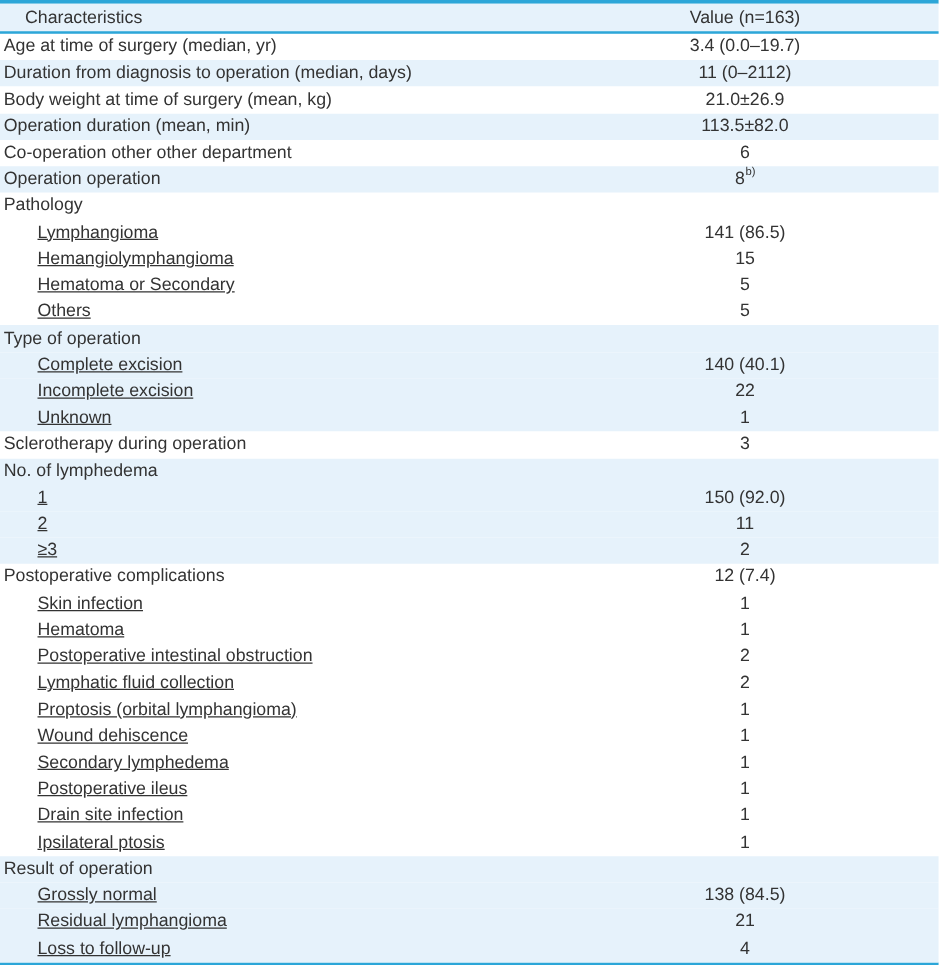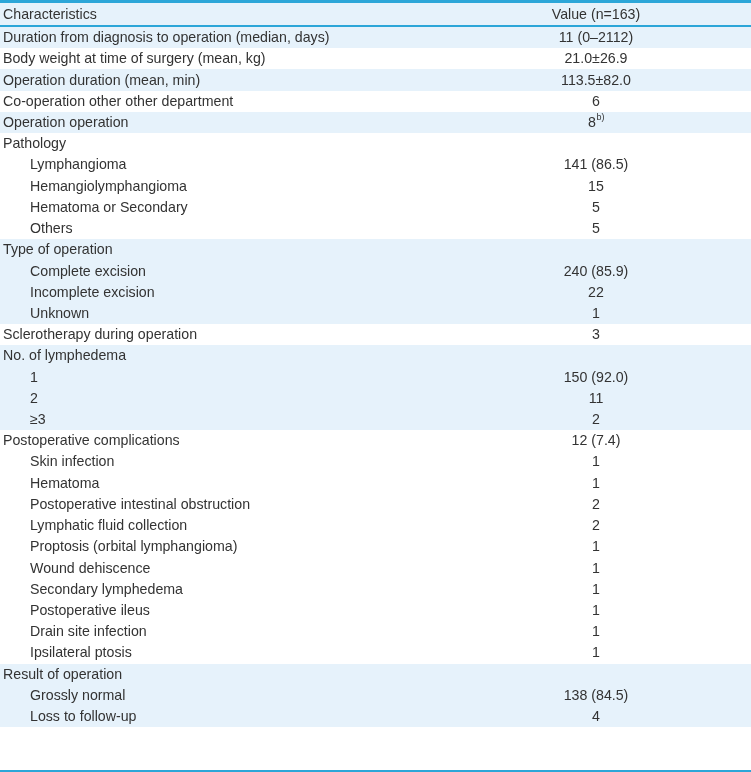--- a/index.html
+++ b/index.html
@@ -33,33 +33,35 @@
     align-items: center;
     flex: 0 0 auto;
     height: 21.23px;
     font-size: 14.2px;
     line-height: 21px;
   }
   .row.header-row {
     height: 22px;
     background: var(--stripe);
     border-bottom: 2px solid var(--accent);
+    padding-left: 17px;
   }
   .row.shaded {
     background: var(--stripe);
     justify-content: space-between;
   }
   .cell-label {
     flex: 1 1 auto;
     padding-left: 3px;
     white-space: nowrap;
     overflow: hidden;
   }
   .row.indented .cell-label {
     padding-left: 30px;
+    text-decoration: underline;
   }
   .cell-value {
     flex: 0 0 310px;
     width: 310px;
     text-align: center;
     white-space: nowrap;
   }
   .cell-value sup {
     font-size: 9px;
     line-height: 0;
@@ -70,20 +72,24 @@
 </style>
 </head>
 <body>
 
 <div class="char-table">
   <div class="row header-row">
     <div class="cell-label">Characteristics</div>
     <div class="cell-value">Value (n=163)</div>
   </div>
   <div id="table-body">
+  <div class="row">
+    <div class="cell-label">Age at time of surgery (median, yr)</div>
+    <div class="cell-value"><span>3.4 (0.0–19.7)</span></div>
+  </div>
 
   <div class="row shaded">
     <div class="cell-label">Duration from diagnosis to operation (median, days)</div>
     <div class="cell-value"><span>11 (0–2112)</span></div>
   </div>
 
   <div class="row">
     <div class="cell-label">Body weight at time of surgery (mean, kg)</div>
     <div class="cell-value"><span>21.0±26.9</span></div>
   </div>
@@ -128,21 +134,21 @@
     <div class="cell-value"><span>5</span></div>
   </div>
 
   <div class="row shaded">
     <div class="cell-label">Type of operation</div>
     <div class="cell-value"><span></span></div>
   </div>
 
   <div class="row shaded indented">
     <div class="cell-label">Complete excision</div>
-    <div class="cell-value"><span>240 (85.9)</span></div>
+    <div class="cell-value"><span>140 (40.1)</span></div>
   </div>
 
   <div class="row shaded indented">
     <div class="cell-label">Incomplete excision</div>
     <div class="cell-value"><span>22</span></div>
   </div>
 
   <div class="row shaded indented">
     <div class="cell-label">Unknown</div>
     <div class="cell-value"><span>1</span></div>
@@ -231,19 +237,23 @@
   <div class="row shaded">
     <div class="cell-label">Result of operation</div>
     <div class="cell-value"><span></span></div>
   </div>
 
   <div class="row shaded indented">
     <div class="cell-label">Grossly normal</div>
     <div class="cell-value"><span>138 (84.5)</span></div>
   </div>
 
+  <div class="row shaded indented">
+    <div class="cell-label">Residual lymphangioma</div>
+    <div class="cell-value"><span>21</span></div>
+  </div>
 
   <div class="row shaded indented">
     <div class="cell-label">Loss to follow-up</div>
     <div class="cell-value"><span>4</span></div>
   </div>
 </div>
 </div>
 
 </body></html>

